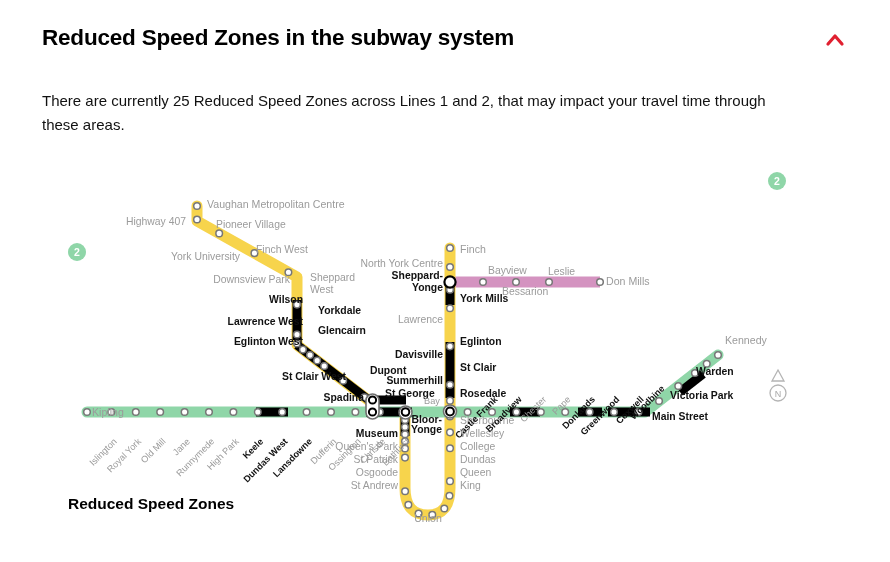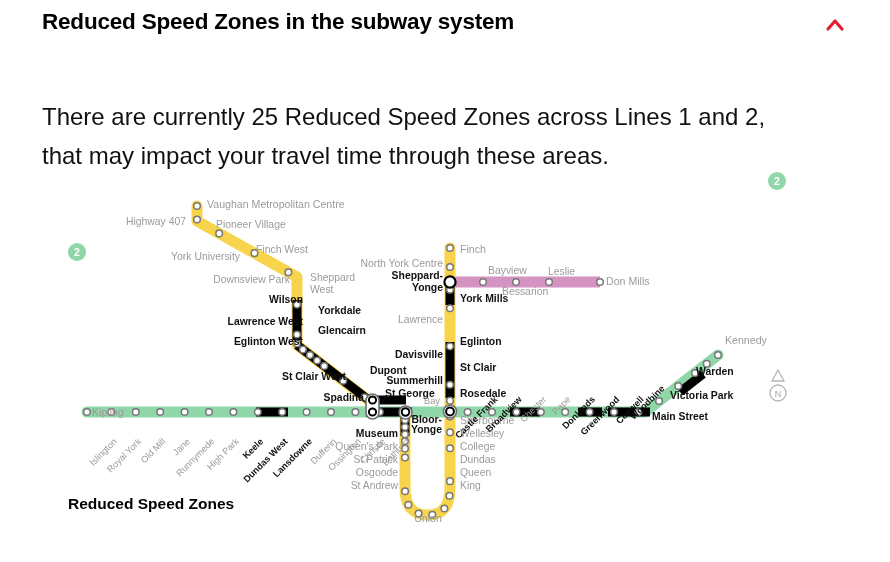--- a/index.html
+++ b/index.html
@@ -10,24 +10,24 @@
     font-family: "Liberation Sans", sans-serif;
     overflow: hidden;
   }
   #page {
     position: relative;
     width: 890px; height: 562px;
     background: #fff;
   }
   .panel-header {
     position: absolute;
-    left: 42px; top: 8px;
+    left: 42px; top: 24px;
     width: 806px;
     display: flex;
-    align-items: flex-end;
+    align-items: center;
     justify-content: space-between;
   }
   .panel-title {
     font-size: 22.5px;
     font-weight: bold;
     color: #000000;
     letter-spacing: -0.2px;
     line-height: 1.2;
     margin: 0;
   }
@@ -37,21 +37,21 @@
     padding: 0;
     margin: 0;
     cursor: pointer;
     line-height: 0;
     margin-top: 4px;
   }
   .panel-body {
     position: absolute;
     left: 42px; top: 74px;
     width: 740px;
-    font-size: 24px;
+    font-size: 15px;
     color: #111111;
     line-height: 1.62;
   }
   .map-wrap {
     position: absolute;
     left: 42px; top: 160px;
     width: 806px; height: 380px;
   }
   svg.map { display: block; }
 

